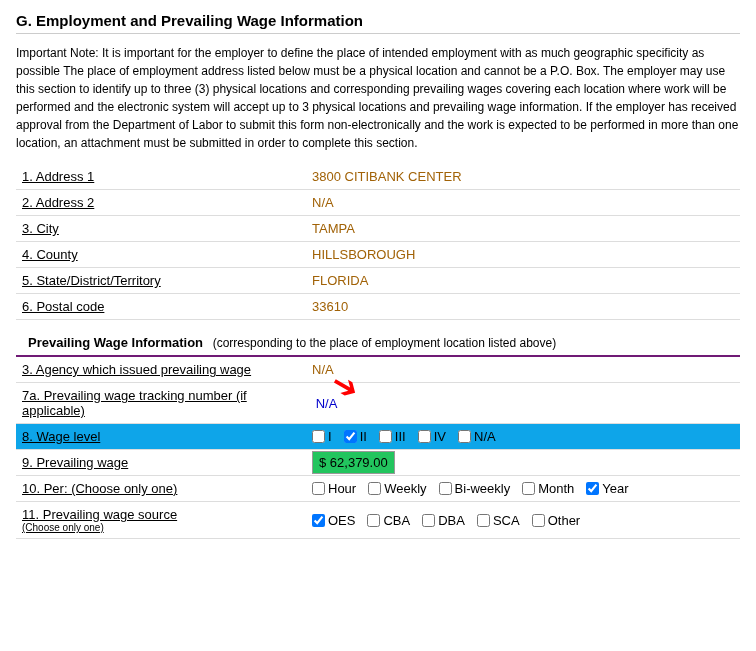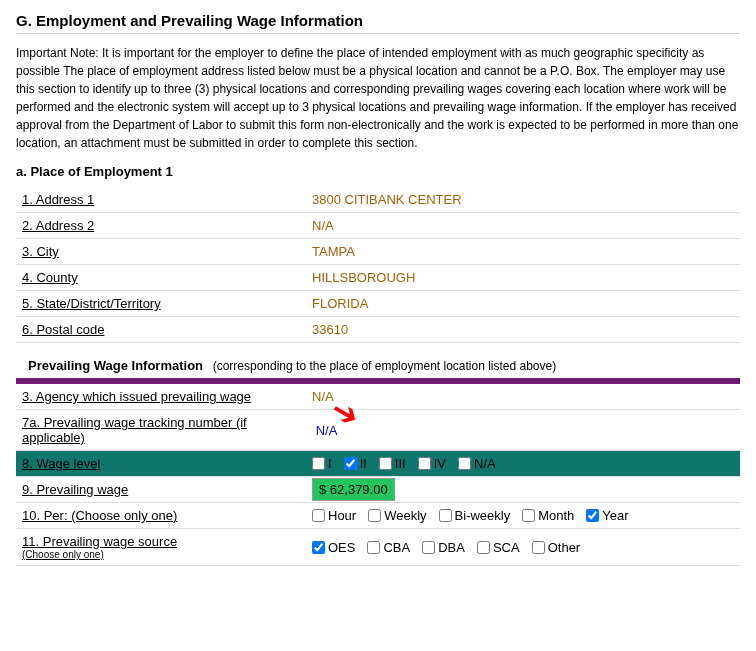--- a/index.html
+++ b/index.html
@@ -44,21 +44,21 @@
       color: #000;
       text-decoration: underline;
     }
     .value-col {
       color: #a16207;
     }
     .blue-text {
       color: #00c;
     }
     .highlight-row td {
-      background-color: #0f766e;
+      background-color: #0ea5e9;
     }
     .wage-input {
       background: #22c55e;
       border: 1px solid #999;
       padding: 3px 6px;
       font-size: 13px;
       color: #000;
       min-width: 100px;
     }
     .checkbox-group {
@@ -92,21 +92,20 @@
       color: #000000;
     }
   </style>
 </head>
 <body>
 
 <div class="container">
   <h2>G. Employment and Prevailing Wage Information</h2>
   <p class="note">Important Note: It is important for the employer to define the place of intended employment with as much geographic specificity as possible The place of employment address listed below must be a physical location and cannot be a P.O. Box. The employer may use this section to identify up to three (3) physical locations and corresponding prevailing wages covering each location where work will be performed and the electronic system will accept up to 3 physical locations and prevailing wage information. If the employer has received approval from the Department of Labor to submit this form non-electronically and the work is expected to be performed in more than one location, an attachment must be submitted in order to complete this section.</p>
 
-  <div class="section-title">a. Place of Employment 1</div>
 
   <table>
     <tbody>
       <tr>
         <td class="label-col">1. Address 1</td>
         <td class="value-col">3800 CITIBANK CENTER</td>
       </tr>
       <tr>
         <td class="label-col">2. Address 2</td>
         <td class="value-col">N/A</td>
@@ -126,21 +125,21 @@
       <tr>
         <td class="label-col">6. Postal code</td>
         <td class="value-col">33610</td>
       </tr>
     </tbody>
   </table>
 
   <table style="margin-top:10px;">
     <thead>
       <tr>
-        <td colspan="2" style="padding: 5px 6px; border-bottom: 6px solid #701a75; margin-top: 28px;">
+        <td colspan="2" style="padding: 5px 6px; border-bottom: 2px solid #701a75; margin-top: 28px;">
           <span class="prevailing-wage-header">Prevailing Wage Information</span>
           <span class="pw-note">(corresponding to the place of employment location listed above)</span>
         </td>
       </tr>
     </thead>
     <tbody>
       <tr>
         <td class="label-col">3. Agency which issued prevailing wage</td>
         <td class="value-col">N/A</td>
       </tr>

